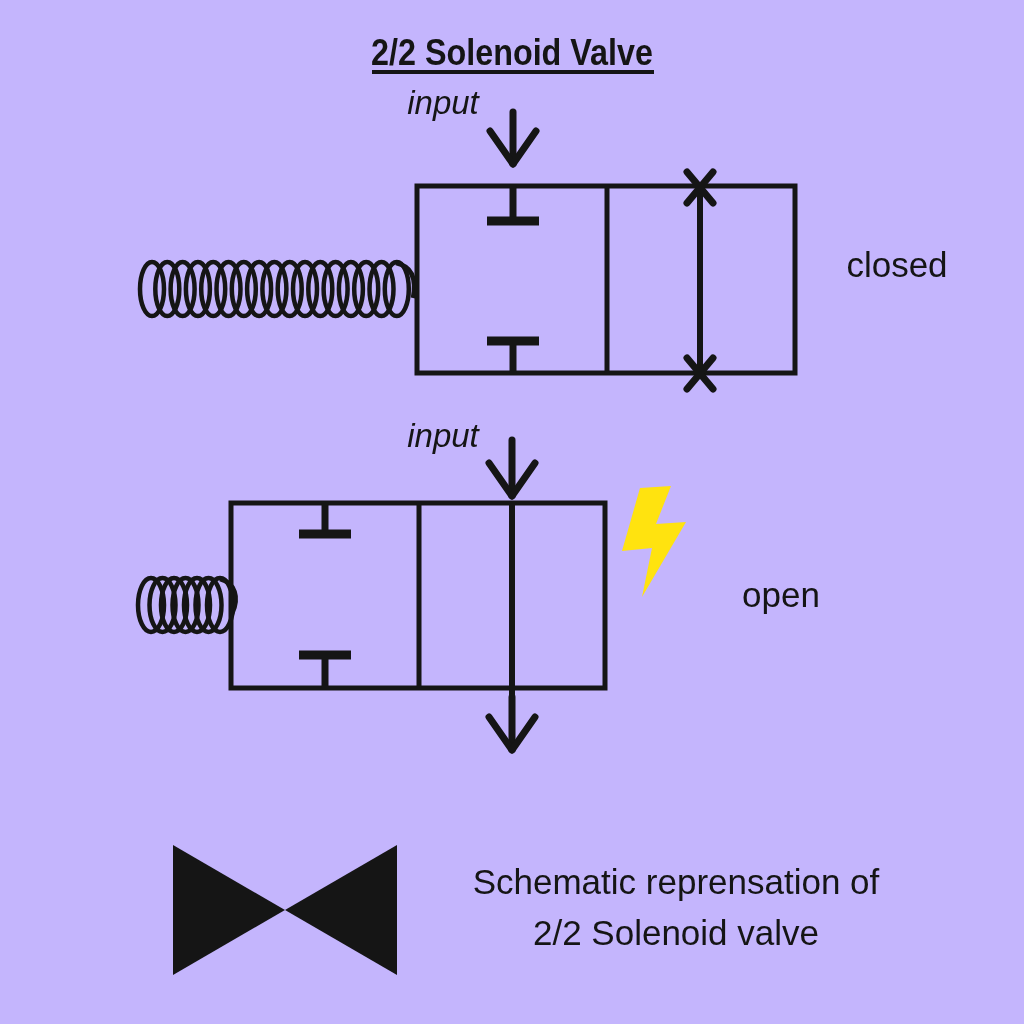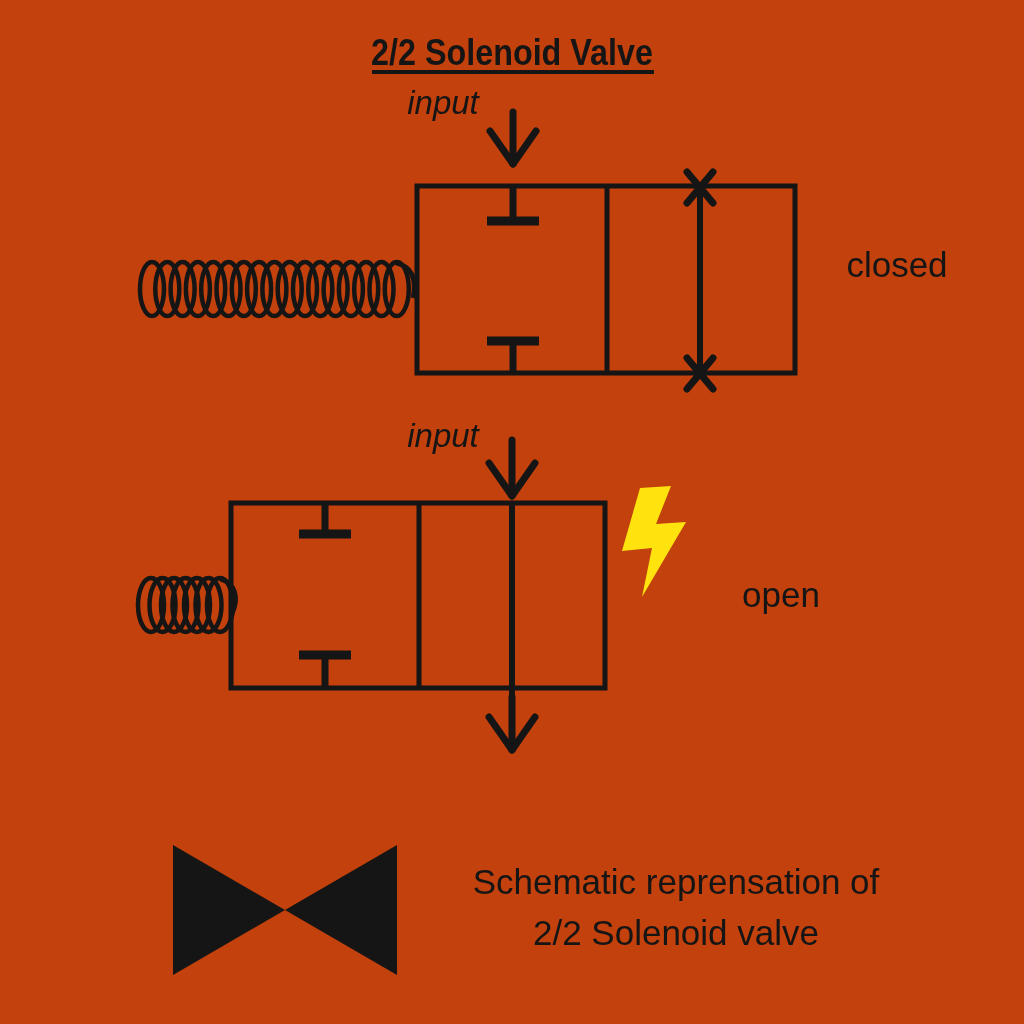--- a/index.html
+++ b/index.html
@@ -7,21 +7,21 @@
     padding: 0;
     background: #ffffff;
     width: 1024px;
     height: 1024px;
     overflow: hidden;
   }
   #canvas {
     position: relative;
     width: 1024px;
     height: 1024px;
-    background: #c2410c;
+    background: #c4b5fd;
   }
   svg { display: block; }
   .ln   { stroke: #151515; fill: none; }
   .fillshape { fill: #151515; stroke: none; }
   text  { fill: #151515; font-family: "Liberation Sans", sans-serif; }
   .t-title   { font-size: 36px; font-weight: bold; }
   .t-input   { font-size: 33px; font-style: italic; }
   .t-state   { font-size: 35px; }
   .t-caption { font-size: 35px; }
 </style>

